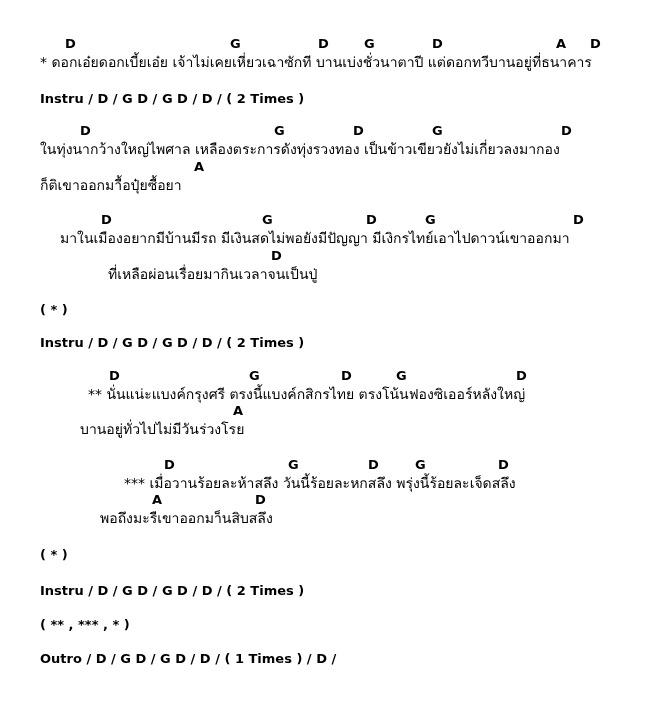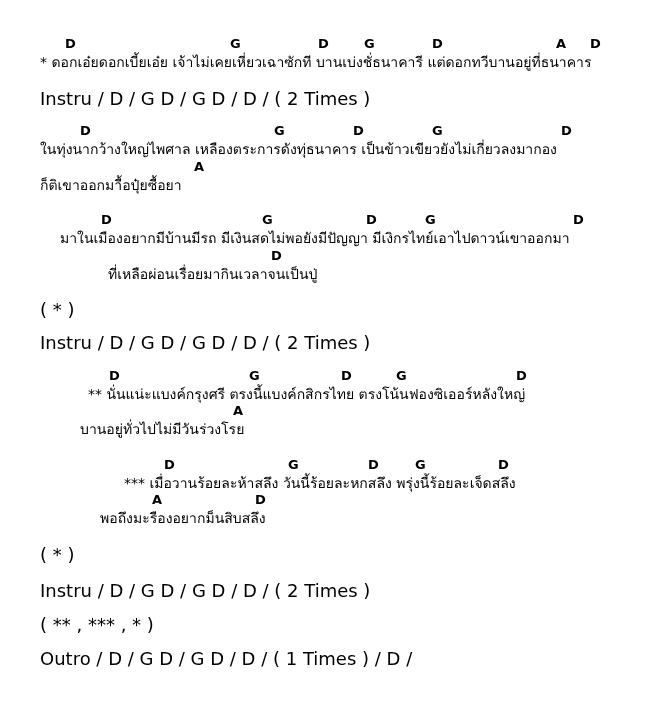--- a/index.html
+++ b/index.html
@@ -1,41 +1,41 @@
 <!DOCTYPE html>
 <html><head>
 <meta charset="utf-8">
 <style>
   html, body { margin: 0; padding: 0; background: #ffffff; }
   body { width: 670px; height: 716px; position: relative; overflow: hidden;
          font-family: "DejaVu Sans", "Liberation Sans", sans-serif; color: #000; }
   .abs { position: absolute; white-space: nowrap; }
   .chord { font-weight: bold; font-size: 13px; line-height: 14px; }
   .lyric { font-size: 14px; line-height: 18px; }
-  .bold { font-weight: normal; font-size: 18px; line-height: 18px; }
+  .bold { font-weight: bold; font-size: 13px; line-height: 18px; }
 </style>
 </head>
 <body>
 
 <div id="sheet">
     <span class="abs chord" style="left: 65px; top: 37px;">D</span>
     <span class="abs chord" style="left: 230px; top: 37px;">G</span>
     <span class="abs chord" style="left: 318px; top: 37px;">D</span>
     <span class="abs chord" style="left: 364px; top: 37px;">G</span>
     <span class="abs chord" style="left: 432px; top: 37px;">D</span>
     <span class="abs chord" style="left: 556px; top: 37px;">A</span>
     <span class="abs chord" style="left: 590px; top: 37px;">D</span>
-    <div class="abs lyric" style="left: 40px; top: 53px;">* ดอกเอ๋ยดอกเบี้ยเอ๋ย เจ้าไม่เคยเหี่ยวเฉาซักที บานเบ่งชั่ธนาคารี แต่ดอกทวีบานอยู่ที่ธนาคาร</div>
+    <div class="abs lyric" style="left: 40px; top: 53px;">* ดอกเอ๋ยดอกเบี้ยเอ๋ย เจ้าไม่เคยเหี่ยวเฉาซักที บานเบ่งชั่วนาตาปี แต่ดอกทวีบานอยู่ที่ธนาคาร</div>
     <div class="abs bold" style="left: 40px; top: 90px;">Instru  / D / G D / G D / D / ( 2 Times )</div>
     <span class="abs chord" style="left: 80px; top: 124px;">D</span>
     <span class="abs chord" style="left: 274px; top: 124px;">G</span>
     <span class="abs chord" style="left: 353px; top: 124px;">D</span>
     <span class="abs chord" style="left: 432px; top: 124px;">G</span>
     <span class="abs chord" style="left: 561px; top: 124px;">D</span>
-    <div class="abs lyric" style="left: 40px; top: 140px;">ในทุ่งนากว้างใหญ่ไพศาล เหลืองตระการดังทุ่ธนาคาร เป็นข้าวเขียวยังไม่เกี่ยวลงมากอง</div>
+    <div class="abs lyric" style="left: 40px; top: 140px;">ในทุ่งนากว้างใหญ่ไพศาล เหลืองตระการดังทุ่งรวงทอง เป็นข้าวเขียวยังไม่เกี่ยวลงมากอง</div>
     <span class="abs chord" style="left: 194px; top: 160px;">A</span>
     <div class="abs lyric" style="left: 40px; top: 176px;">ก็ติเขาออกมาื้อปุ๋ยซื้อยา</div>
     <span class="abs chord" style="left: 101px; top: 213px;">D</span>
     <span class="abs chord" style="left: 262px; top: 213px;">G</span>
     <span class="abs chord" style="left: 366px; top: 213px;">D</span>
     <span class="abs chord" style="left: 425px; top: 213px;">G</span>
     <span class="abs chord" style="left: 573px; top: 213px;">D</span>
     <div class="abs lyric" style="left: 60px; top: 229px;">มาในเมืองอยากมีบ้านมีรถ มีเงินสดไม่พอยังมีปัญญา มีเงิกรไทย์เอาไปดาวน์เขาออกมา</div>
     <span class="abs chord" style="left: 271px; top: 249px;">D</span>
     <div class="abs lyric" style="left: 60px; top: 265px; margin-left: 48px;">ที่เหลือผ่อนเรื่อยมากินเวลาจนเป็นปู่</div>
@@ -50,18 +50,18 @@
     <span class="abs chord" style="left: 233px; top: 404px;">A</span>
     <div class="abs lyric" style="left: 80px; top: 420px;">บานอยู่ทั่วไปไม่มีวันร่วงโรย</div>
     <span class="abs chord" style="left: 164px; top: 458px;">D</span>
     <span class="abs chord" style="left: 288px; top: 458px;">G</span>
     <span class="abs chord" style="left: 368px; top: 458px;">D</span>
     <span class="abs chord" style="left: 415px; top: 458px;">G</span>
     <span class="abs chord" style="left: 498px; top: 458px;">D</span>
     <div class="abs lyric" style="left: 100px; top: 474px; margin-left: 24px;">*** เมื่อวานร้อยละห้าสลึง วันนี้ร้อยละหกสลึง พรุ่งนี้ร้อยละเจ็ดสลึง</div>
     <span class="abs chord" style="left: 152px; top: 493px;">A</span>
     <span class="abs chord" style="left: 255px; top: 493px;">D</span>
-    <div class="abs lyric" style="left: 100px; top: 509px;">พอถึงมะรืองอยากม็นสิบสลึง</div>
+    <div class="abs lyric" style="left: 100px; top: 509px;">พอถึงมะรืเขาออกมา็นสิบสลึง</div>
     <div class="abs bold" style="left: 40px; top: 546px;">( * )</div>
     <div class="abs bold" style="left: 40px; top: 582px;">Instru  / D / G D / G D / D / ( 2 Times )</div>
     <div class="abs bold" style="left: 40px; top: 616px;">( ** , *** , * )</div>
     <div class="abs bold" style="left: 40px; top: 650px;">Outro  / D / G D / G D / D / ( 1 Times ) / D /</div>
   </div>
 
 </body></html>

